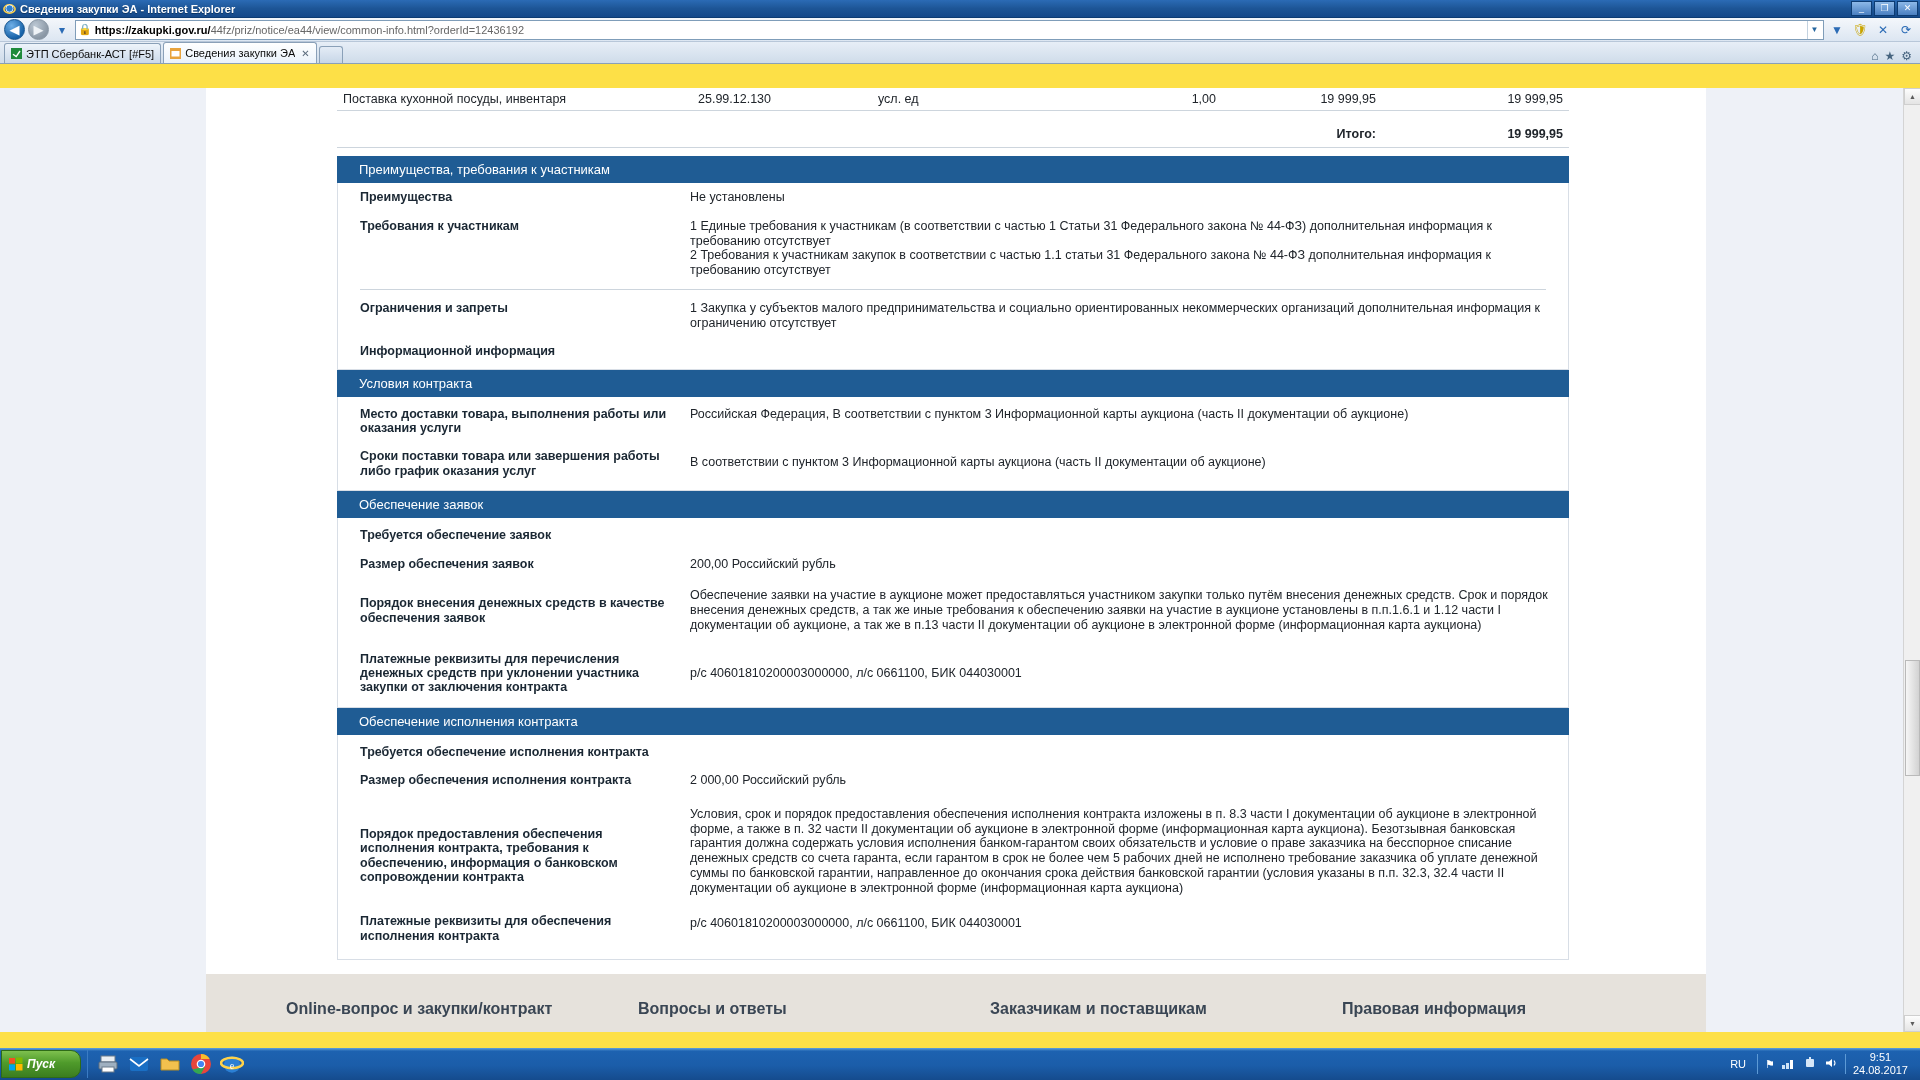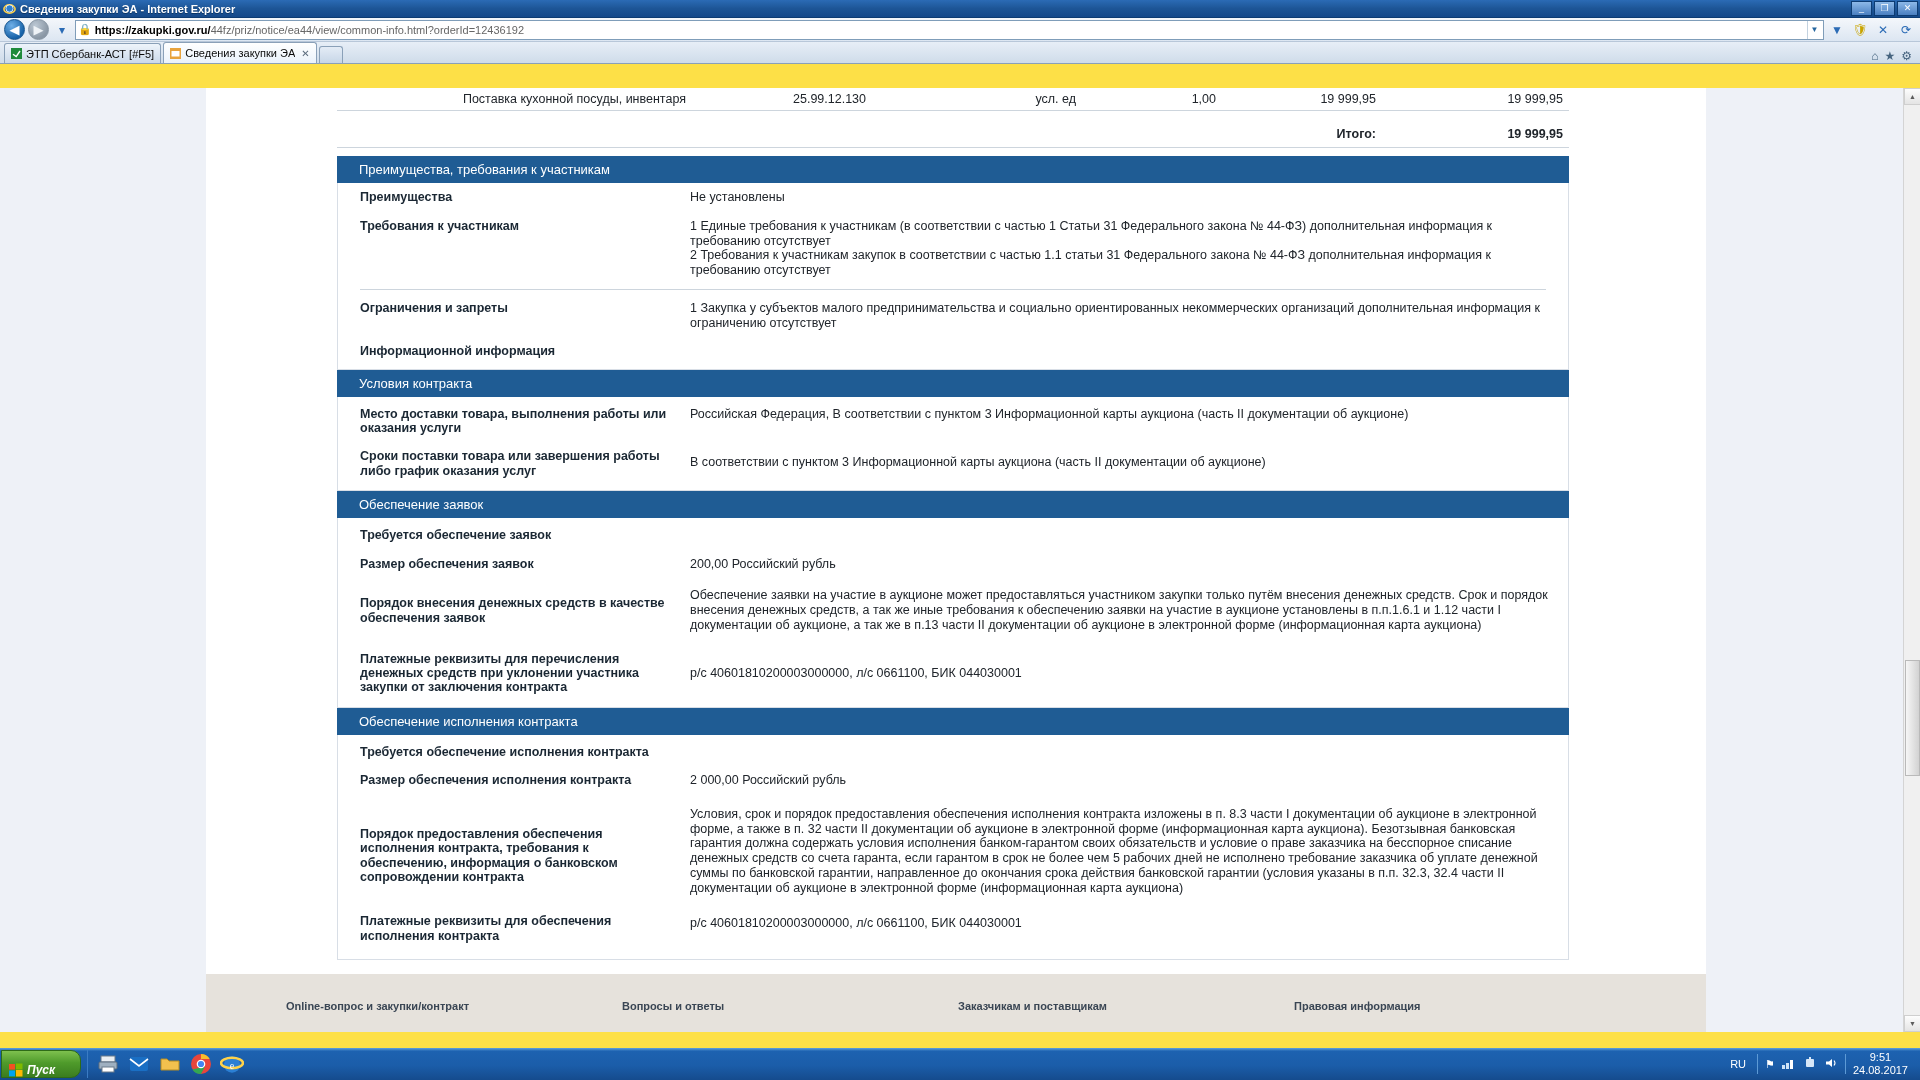--- a/index.html
+++ b/index.html
@@ -104,21 +104,21 @@
   }
   .pagebg {
     position:absolute; left:206px; top:0; width:1500px; height:944px;
     background:#fff;
   }
   .content {
     position:absolute; left:337px; top:0; width:1232px;
   }
   
   table.items { width:100%; border-collapse:collapse; font-size:12.5px; color:#20252b; }
-  table.items td { padding:4px 6px; border-bottom:1px solid #cdd5dd; vertical-align:top;text-align:right; }
+  table.items td { padding:4px 6px; border-bottom:1px solid #cdd5dd; vertical-align:top; }
   table.items td.num { text-align:right; }
   table.items tr.total td { border-bottom:1px solid #cdd5dd; font-weight:bold; padding-top:16px; padding-bottom:6px;}
   table.items tr.total td.lbl { text-align:right; }
   
   .sechdr {
     background:#1f5c94; color:#fff; font-size:13px; padding:6px 22px;
     margin-top:8px;
   }
   .block { border:1px solid #d8dee6; border-top:none; background:#fff; }
   .row { display:flex; padding:5px 0; }
@@ -129,22 +129,22 @@
   .row .v {
     flex:1 1 auto; padding:2px 14px 2px 0; color:#20252b; font-size:12.5px; line-height:1.18;
   }
   .rowline { height:1px; background:#cdd5dd; margin:4px 22px 4px 22px;}
   
   .footerpeek {
     position:absolute; left:206px; top:886px; width:1500px; height:58px;
     background:#e6e2dc;
   }
   .footcols {
-    position:absolute; left:286px; top:912px; width:1420px; display:flex; gap:36px;
-    font-size:11px; font-weight:bold; color:#3a4654;
+    position:absolute; left:286px; top:912px; width:1420px; display:flex; gap:52px;
+    font-size:16px; font-weight:bold; color:#3a4654;
   }
   .footcols div { width:300px; }
   
   .vscroll {
     position:absolute; right:0; top:88px; width:17px; height:944px;
     background:#f0f0f0; border-left:1px solid #d4d4d4;
   }
   .vscroll .arrow {
     position:absolute; left:0; width:17px; height:17px; background:linear-gradient(180deg,#fdfdfd,#e4e4e4);
     border:1px solid #cfcfcf; display:flex; align-items:center; justify-content:center;
@@ -160,21 +160,21 @@
   
   #taskbar {
     position:absolute; left:0; bottom:0; width:1920px; height:32px;
     background:linear-gradient(180deg,#3f8ad6 0%,#1a5fae 8%,#1b61b2 45%,#14infinity 100%);
     background:linear-gradient(180deg,#5fa0dc 0%,#1d62b0 10%,#1b5da9 55%,#154b8d 100%);
     display:flex; align-items:center;
   }
   .startbtn {
     width:80px; height:28px; margin-left:1px; border-radius:0 10px 10px 0;
     background:linear-gradient(180deg,#7ec04e 0%,#4f9b2b 45%,#3b7d1f 100%);
-    display:flex; align-items:flex-end; gap:4px; padding-left:7px;
+    display:flex; align-items:center; gap:4px; padding-left:7px;
     color:#fff; font-weight:bold; font-size:12px; font-style:italic;
     border:1px solid #2f6b17;
   }
   .startbtn .flag { width:14px; height:14px; flex:0 0 auto; }
   .quick {
     display:flex; align-items:center; gap:7px; padding:0 8px; height:28px;
     border-left:1px solid #3b7cc4; margin-left:6px;
   }
   .qicon { width:24px; height:24px; display:flex; align-items:center; justify-content:center; }
   .tspacer2 { flex:1 1 auto; }

